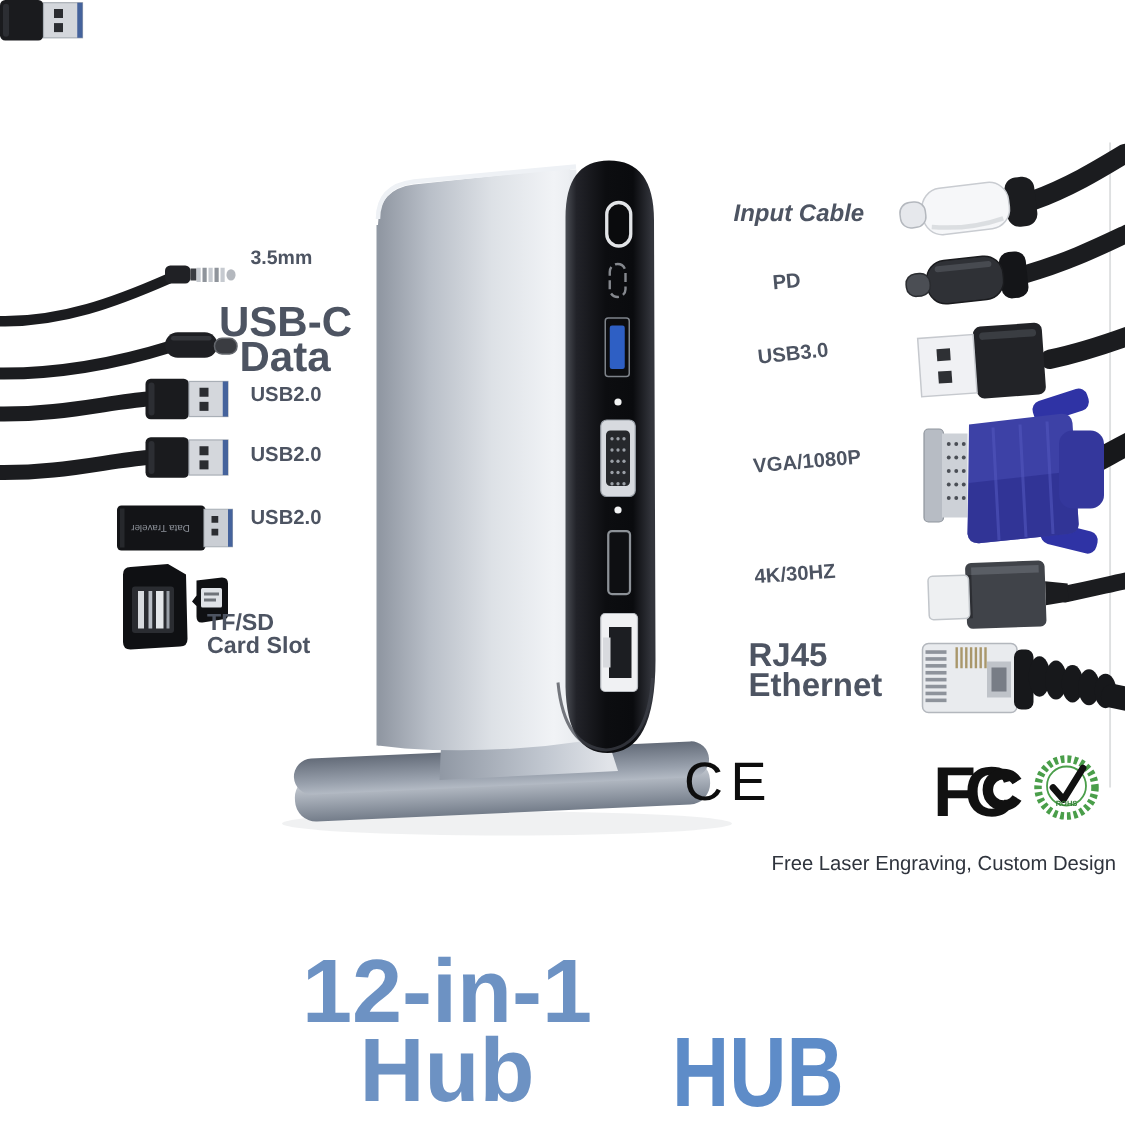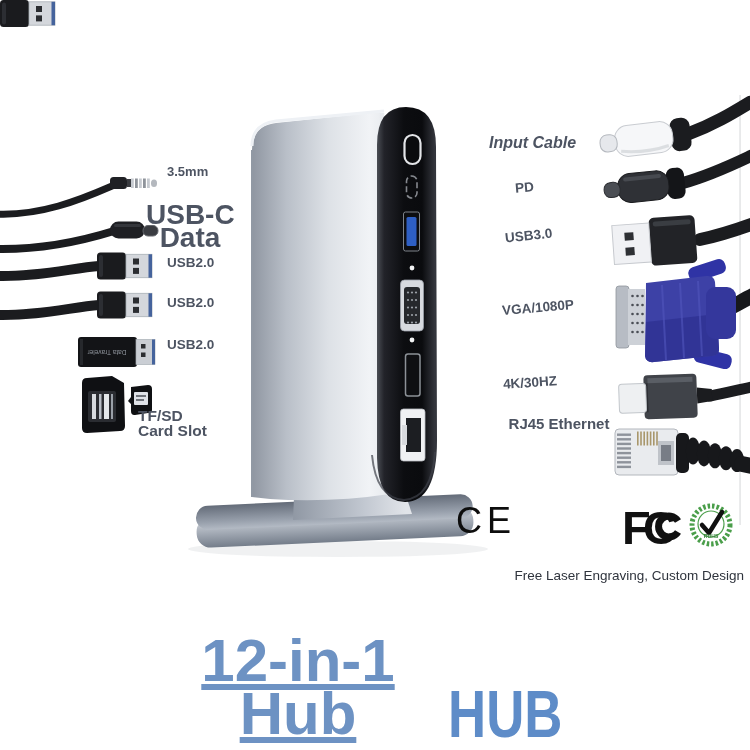--- a/index.html
+++ b/index.html
@@ -11,26 +11,26 @@
   .l-usbc{left:146px;top:203px;width:88px;text-align:center;font-size:28px;line-height:23px;}
   .l-usb20-1{left:167px;top:255px;font-size:13.5px;}
   .l-usb20-2{left:167px;top:295px;font-size:13.5px;}
   .l-usb20-3{left:167px;top:337px;font-size:13.5px;}
   .l-tfsd{left:138px;top:380px;width:98px;font-size:15.5px;line-height:15px;margin-top:28px;}
   .r-input{left:489px;top:134px;font-size:16px;font-style:italic;}
   .r-pd{left:515px;top:180px;font-size:13.5px;transform:rotate(-5deg);}
   .r-usb3{left:505px;top:228px;font-size:13.5px;transform:rotate(-6deg);}
   .r-vga{left:502px;top:300px;font-size:13.5px;transform:rotate(-5deg);}
   .r-4k{left:503px;top:375px;font-size:13.5px;transform:rotate(-4deg);}
-  .r-rj45{left:499px;top:414px;font-size:15px;line-height:20px;white-space:normal;width:120px;text-align:center;}
+  .r-rj45{left:499px;top:427px;font-size:22px;line-height:20px;white-space:normal;width:120px;}
   .ce-mark{position:absolute;left:456px;top:500px;font-size:36px;font-weight:400;
            letter-spacing:5px;color:#0d0d0d;}
   .tagline{position:absolute;right:6px;top:568px;font-size:13.5px;font-weight:400;color:#2f343d;}
   .title-main{position:absolute;left:147px;top:634px;width:302px;text-align:center;
-              font-size:60px;line-height:53px;font-weight:700;color:#6d92c3;text-decoration:underline;}
+              font-size:60px;line-height:53px;font-weight:700;color:#6d92c3;}
   .title-hub{position:absolute;left:448px;top:676px;font-size:66px;font-weight:700;color:#5e8cc8;
              transform:scaleX(0.8);transform-origin:left center;}
 </style>
 </head>
 <body>
 
 <div class="canvas">
 
   <svg class="art" viewBox="0 0 750 750">
     <defs>

